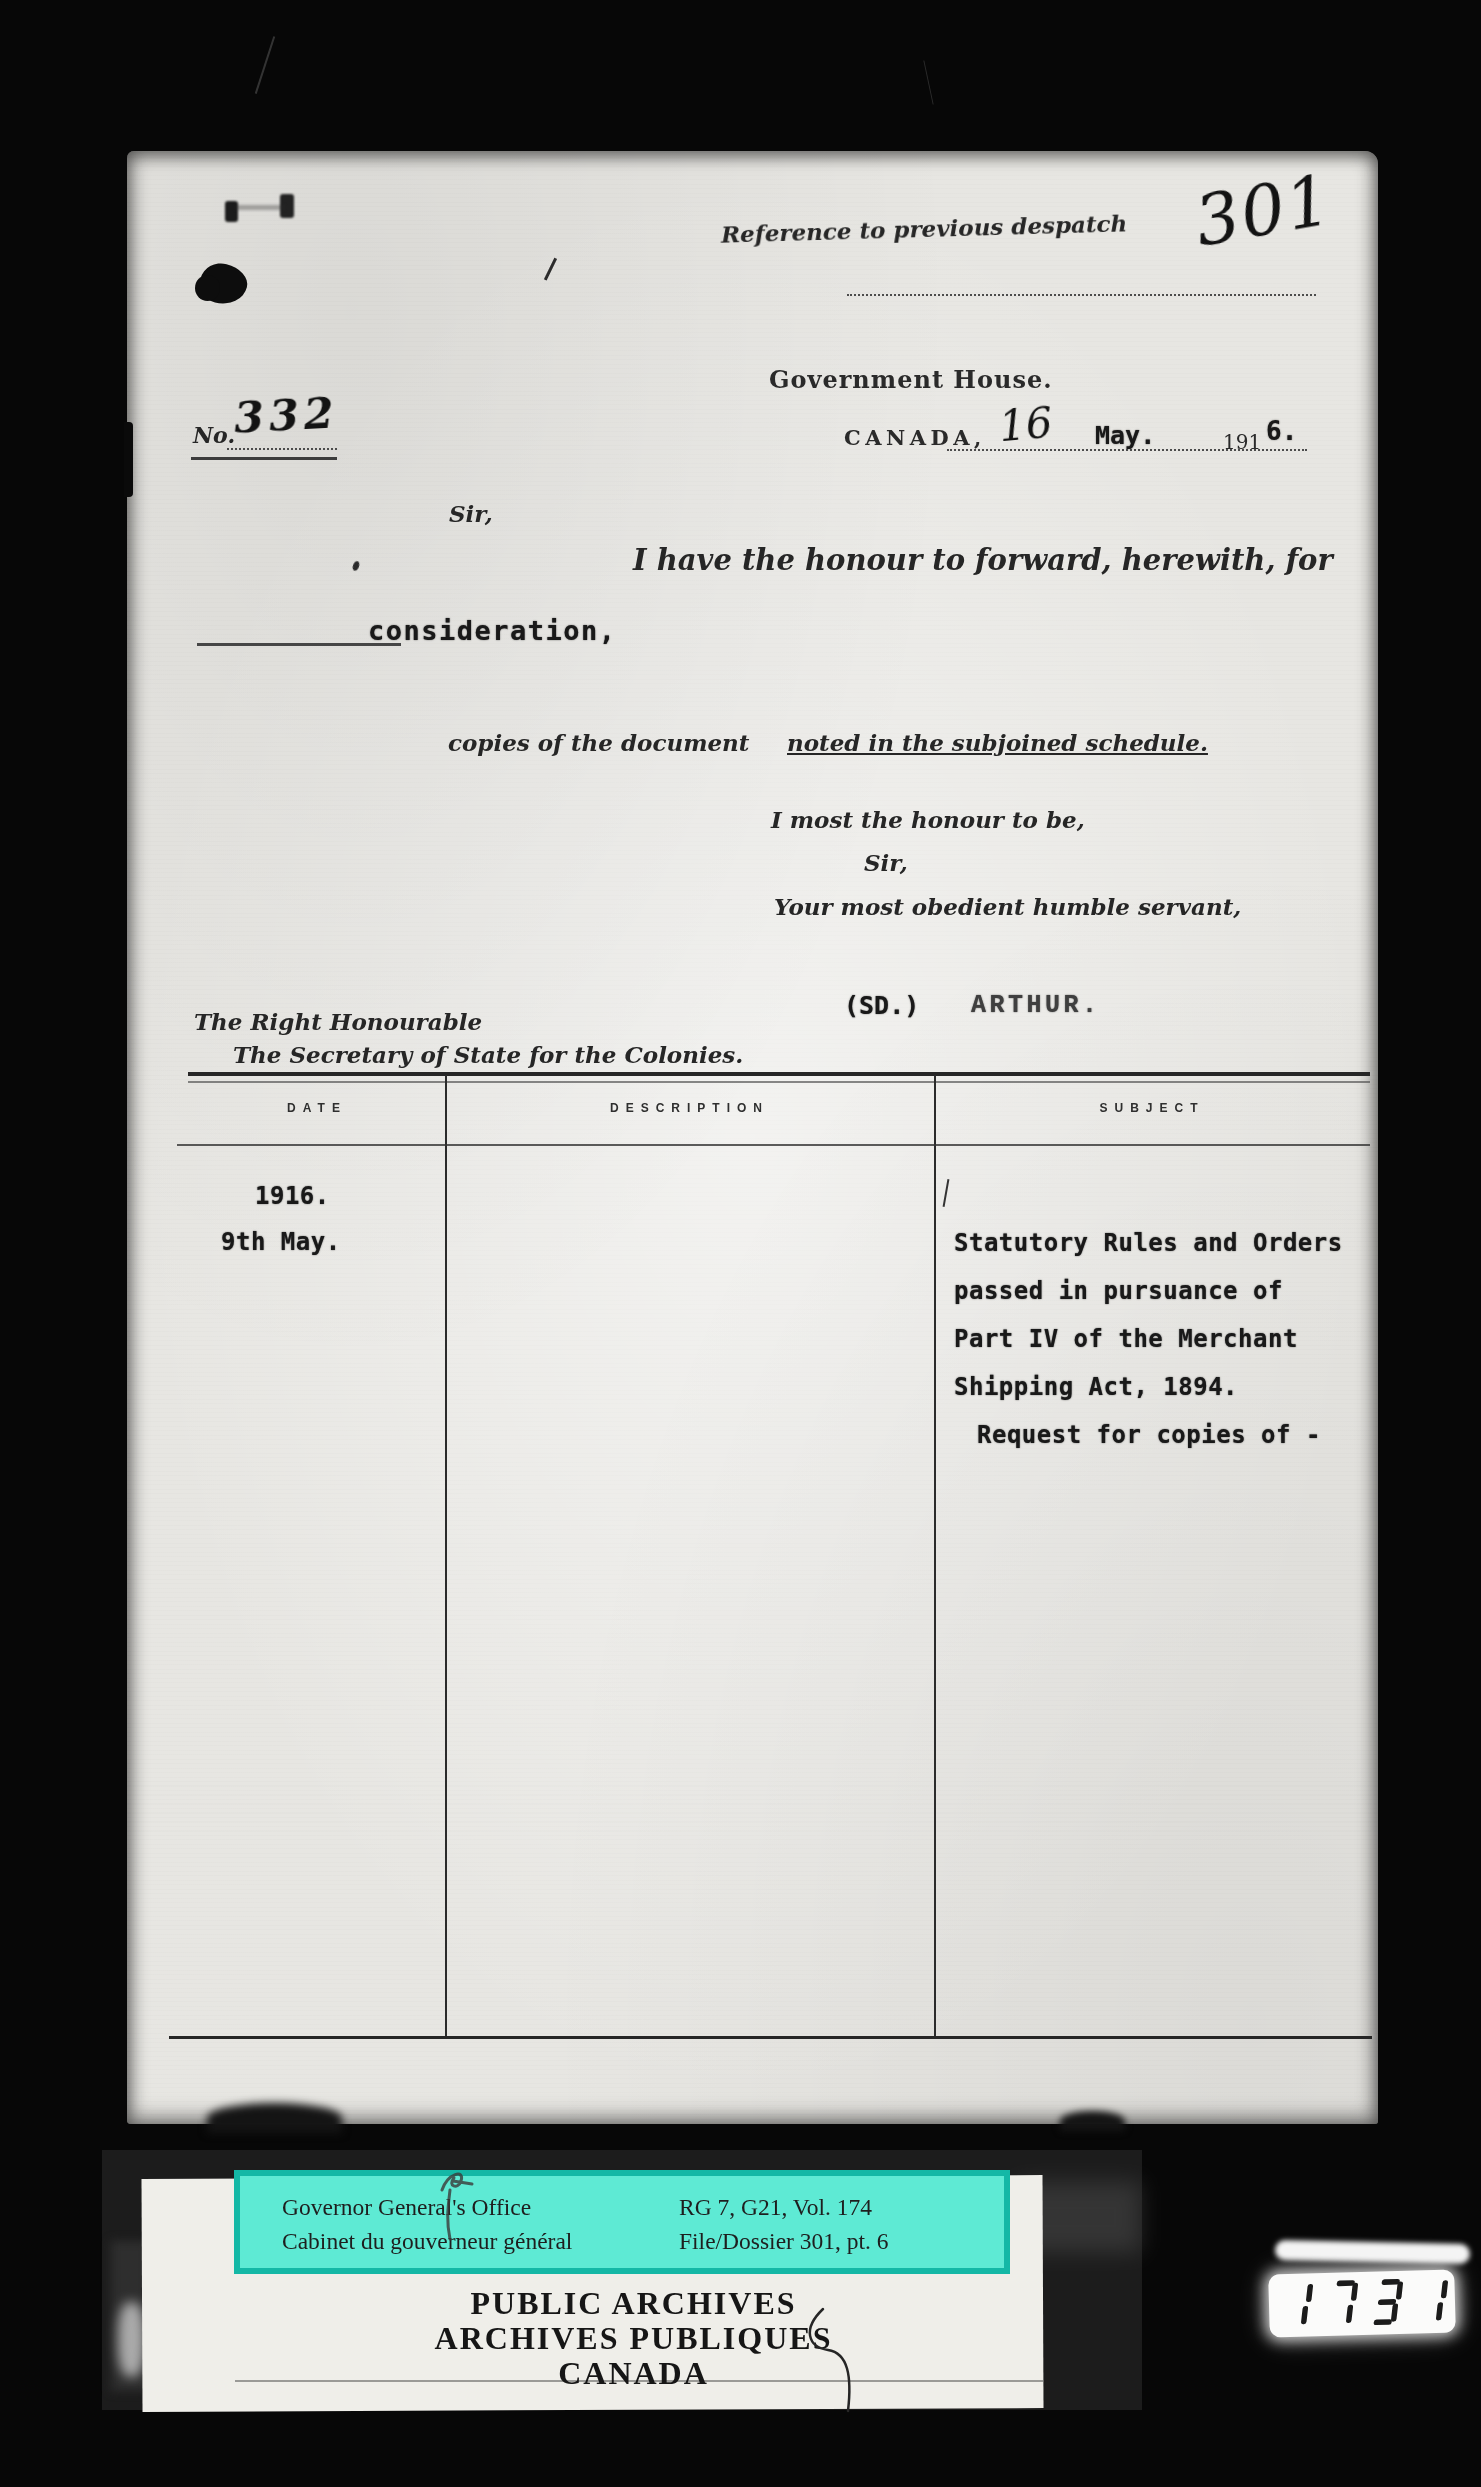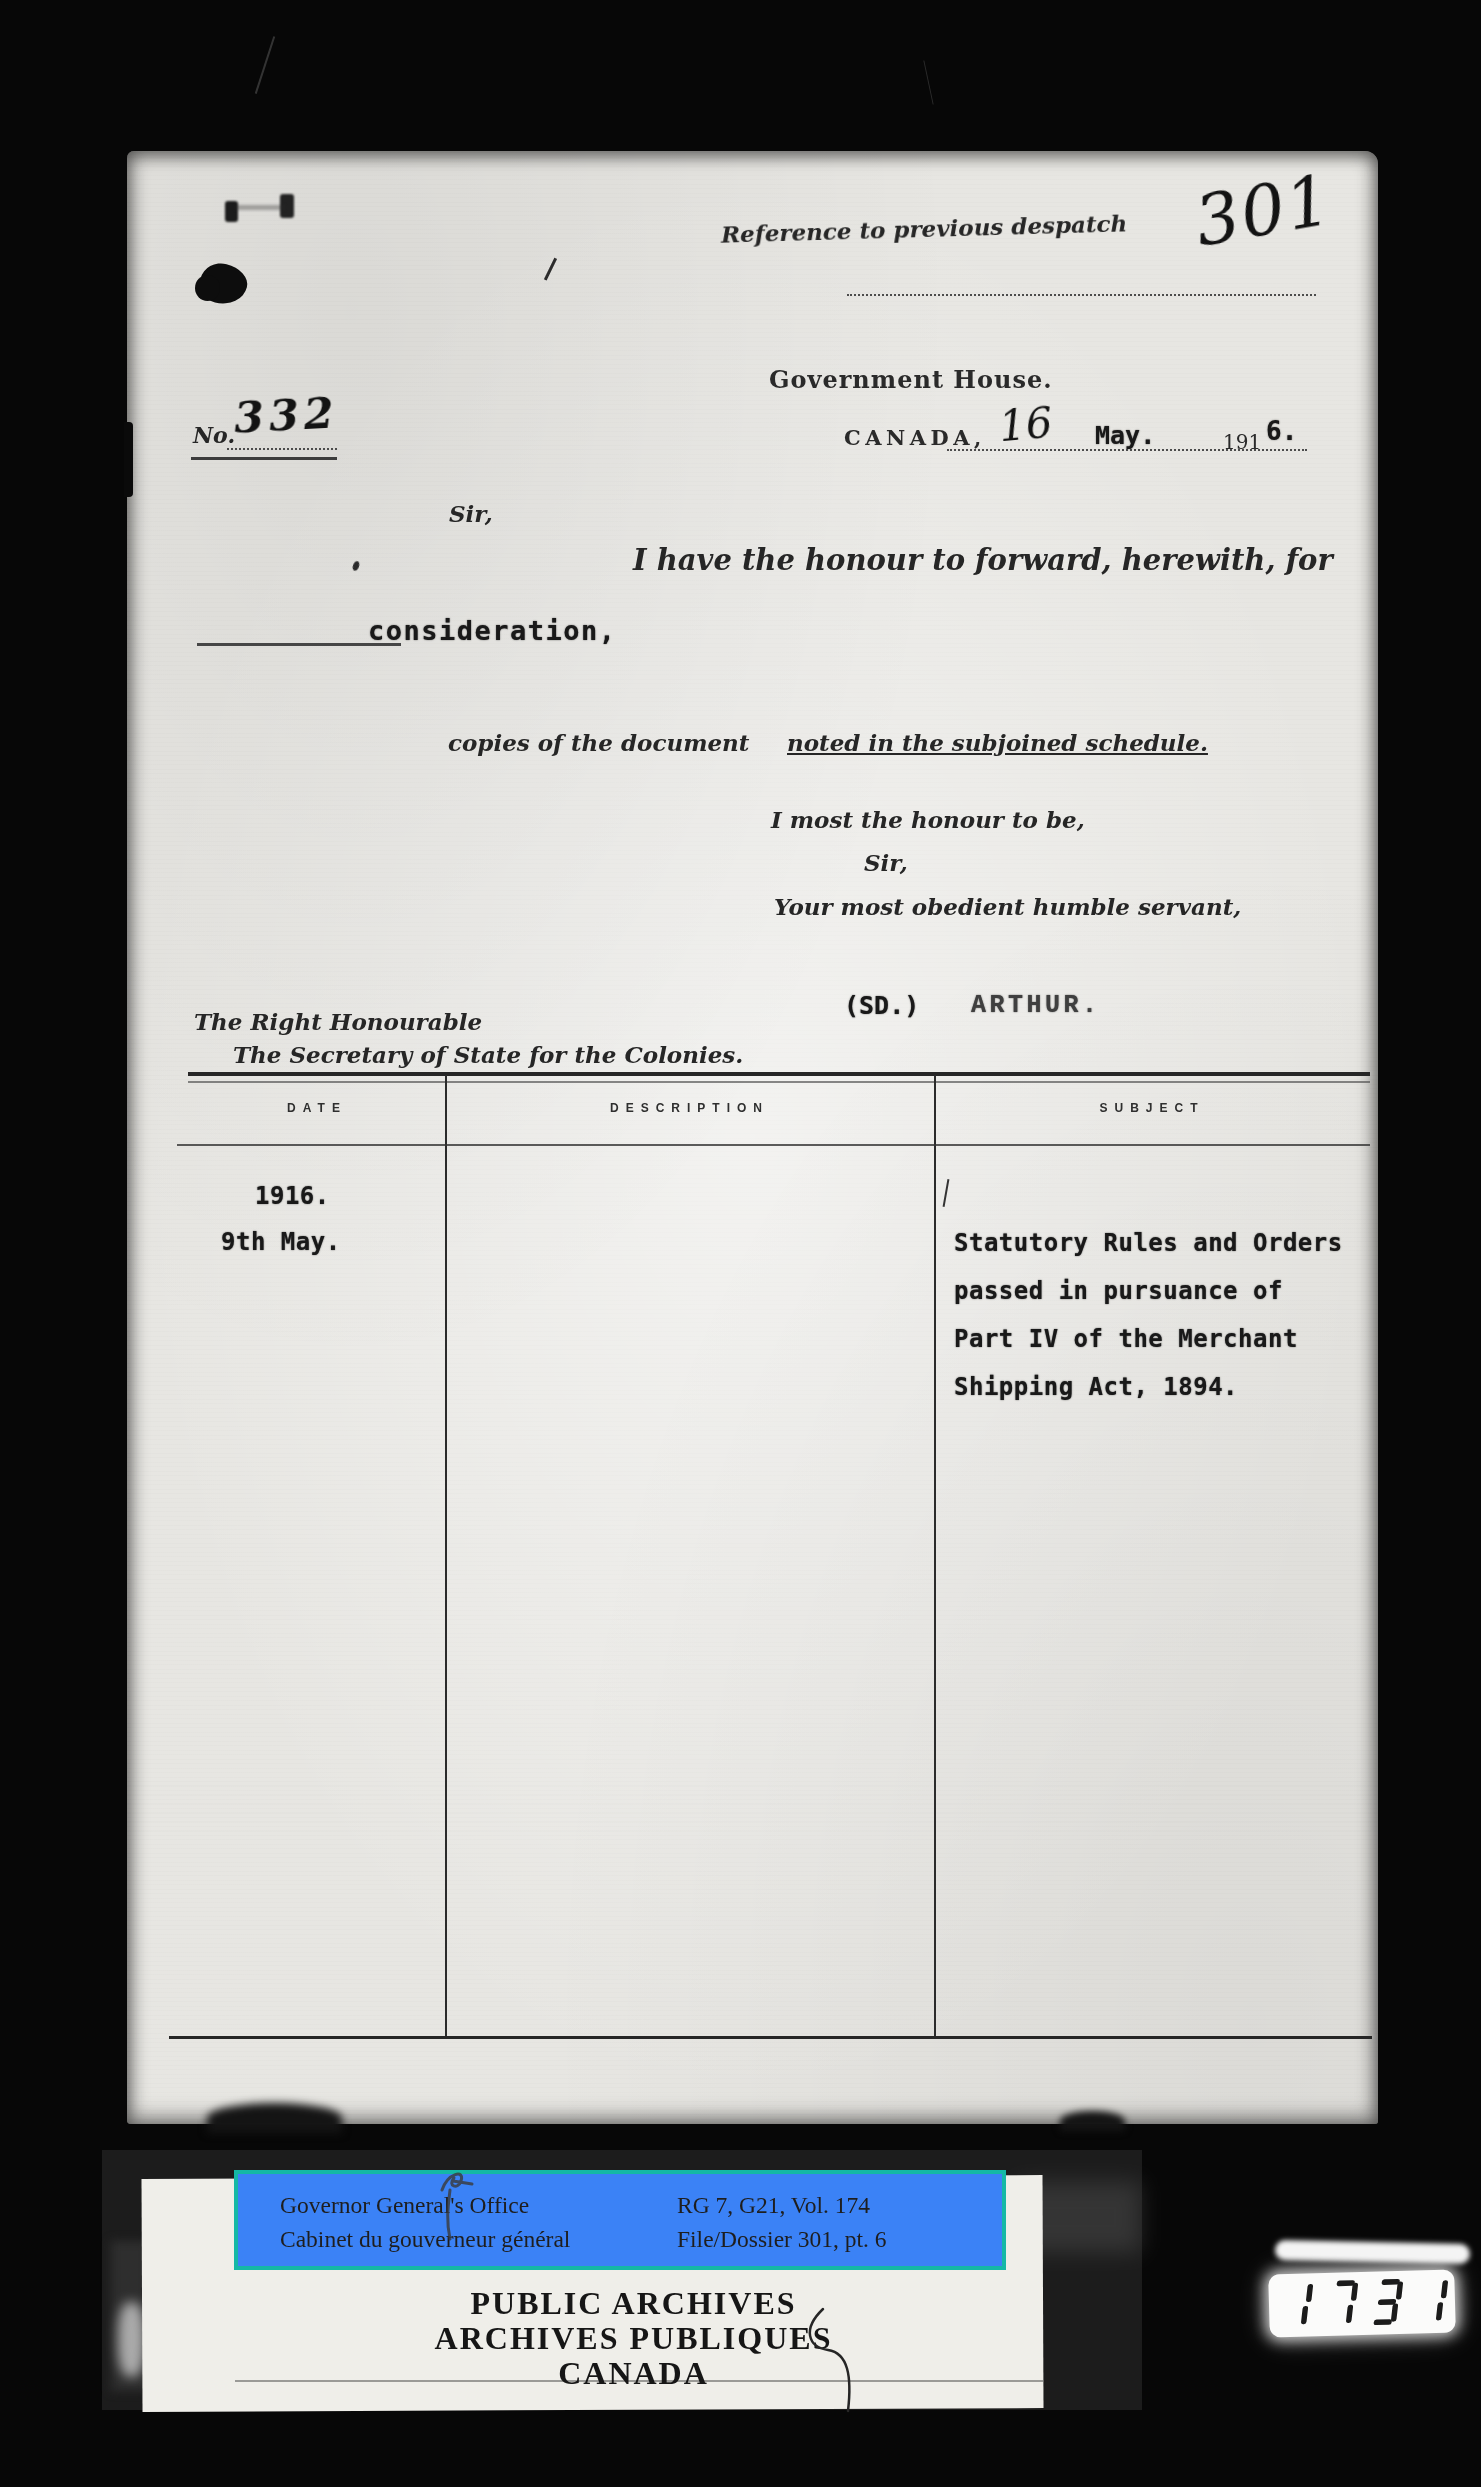--- a/index.html
+++ b/index.html
@@ -33,21 +33,21 @@
   .hrule{background:#262626;filter:blur(0.4px);}
 
   
   .thead{font-family:"Liberation Sans","DejaVu Sans",sans-serif;font-weight:bold;
        font-size:12px;letter-spacing:7px;color:#2f2f2f;filter:blur(0.3px);
        text-align:center;white-space:nowrap;}
   .vline{width:1.5px;background:#2b2b2b;filter:blur(0.3px);}
   .cell{font-size:24px;letter-spacing:0.5px;line-height:48px;}
 
   
-  .stampbox{border:4px solid #14b8a6;background:#3b82f6;filter:blur(0.1px);}
+  .stampbox{border:6px solid #14b8a6;background:#5eead4;filter:blur(0.1px);}
   .stamptxt{font-family:"Liberation Serif","DejaVu Serif",serif;font-size:23.5px;
        color:#1e1e1e;line-height:34px;filter:blur(0.2px);white-space:nowrap;}
   .arch{font-family:"Liberation Serif","DejaVu Serif",serif;font-weight:bold;
        color:#161616;font-size:32px;letter-spacing:2px;line-height:35px;filter:blur(0.3px);}
   .counter{background:#fbfbfa;border-radius:11px;
        box-shadow:0 0 14px 4px rgba(255,255,255,.75), 0 0 30px rgba(255,255,255,.35);}
 </style>
 </head>
 <body>
 
@@ -125,20 +125,21 @@
 
     <div class="abs typed cell" style="left:128px;top:1030px;line-height:30px;">1916.</div>
     <div class="abs typed cell" style="left:94px;top:1076px;line-height:30px;">9th May.</div>
 
 
     <div class="abs" style="left:827px;top:1068px;">
       <div class="typed cell">Statutory Rules and Orders</div>
       <div class="typed cell">passed in pursuance of</div>
       <div class="typed cell">Part IV of the Merchant</div>
       <div class="typed cell">Shipping Act, 1894.</div>
+      <div class="typed cell" style="margin-left:23px;">Request for copies of -</div>
     </div>
 
     <div class="abs hrule" style="left:42px;top:1885px;width:1203px;height:2.5px;"></div>
 
     <div class="abs" style="left:80px;top:1952px;width:135px;height:30px;background:#141414;border-radius:50% 50% 0 0;filter:blur(4.5px);"></div>
     <div class="abs" style="left:933px;top:1960px;width:65px;height:20px;background:#141414;border-radius:50% 50% 0 0;filter:blur(3.5px);"></div>
   </div>
 
   <div class="abs" style="left:102px;top:2150px;width:1040px;height:260px;background:#1c1c1c;"></div>
   <div class="abs" style="left:1016px;top:2182px;width:125px;height:70px;background:#5a5a5a;opacity:.4;filter:blur(11px);"></div>

